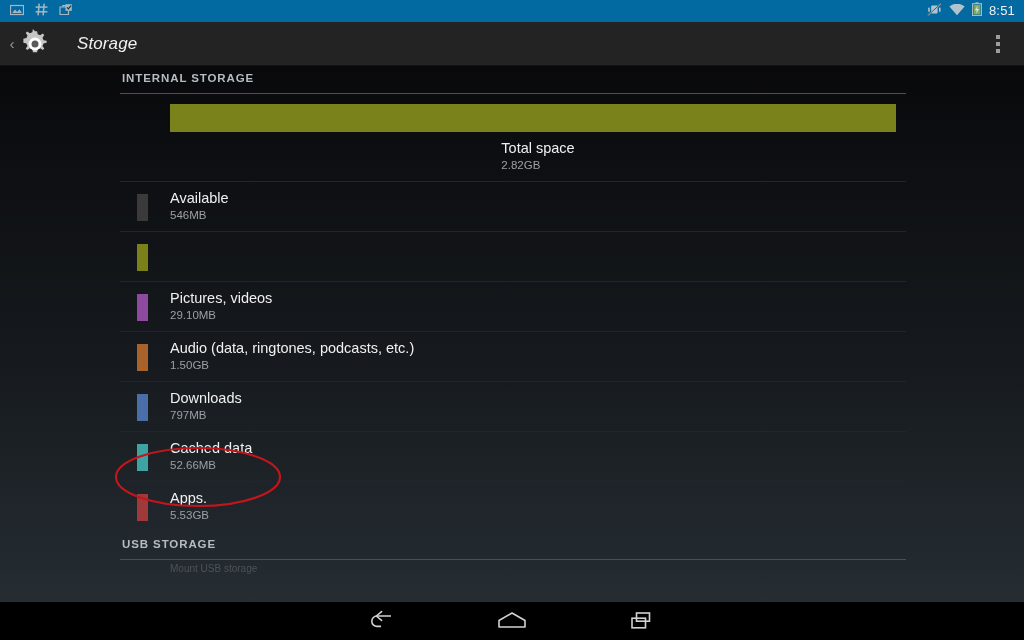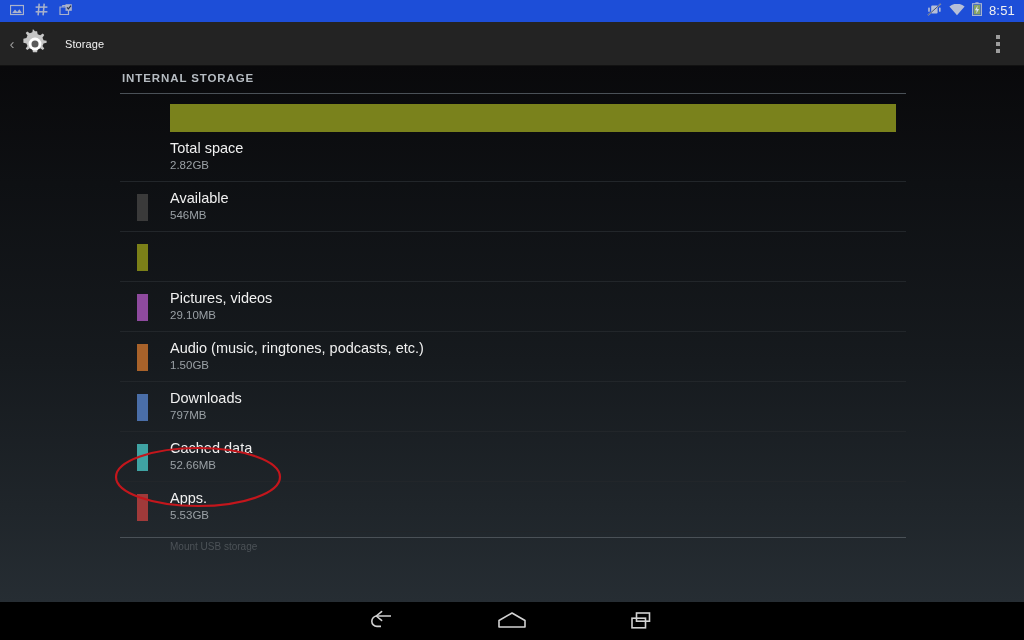--- a/index.html
+++ b/index.html
@@ -21,21 +21,21 @@
     background: #000;
     overflow: hidden;
   }
 
   
   .status-bar {
     position: absolute;
     left: 0; top: 0;
     width: 1024px;
     height: 22px;
-    background: #1d4ed8;
+    background: #0369a1;
     display: flex;
     align-items: center;
     box-sizing: border-box;
     padding: 0 9px 0 10px;
   }
   .status-left {
     display: flex;
     align-items: center;
     gap: 11px;
   }
@@ -80,23 +80,24 @@
   }
   .gear-wrap {
     width: 36px;
     height: 36px;
     display: flex;
     align-items: center;
     justify-content: center;
   }
   .ab-title {
     color: #f2f2f2;
-    font-size: 11px;
-    margin-left: 12px;
+    font-size: 17px;
+    margin-left: 24px;
     letter-spacing: 0.1px;
+    font-style: italic;
   }
   .overflow {
     margin-left: auto;
     width: 40px;
     height: 40px;
     display: flex;
     flex-direction: column;
     align-items: center;
     justify-content: center;
     gap: 3px;
@@ -156,21 +157,21 @@
 
   .row {
     position: relative;
     margin: 0 118px 0 120px;
     border-bottom: 1px solid #22262a;
     height: 50px;
     box-sizing: border-box;
     display: flex;
     align-items: center;
   }
-  .row.first { border-top: none; }
+  .row.first { border-top: none; justify-content: center; }
   .swatch {
     position: absolute;
     left: 17px;
     top: 12px;
     width: 11px;
     height: 27px;
   }
   .row-text {
     margin-left: 50px;
     display: flex;
@@ -352,21 +353,21 @@
         <span class="swatch" style="background:#8e4a9e"></span>
         <div class="row-text">
           <span class="row-title">Pictures, videos</span>
           <span class="row-sub">29.10MB</span>
         </div>
       </div>
 
       <div class="row">
         <span class="swatch" style="background:#a8622a"></span>
         <div class="row-text">
-          <span class="row-title">Audio (music, ringtones, podcasts, etc.)</span>
+          <span class="row-title">Audio (data, ringtones, podcasts, etc.)</span>
           <span class="row-sub">1.50GB</span>
         </div>
       </div>
 
       <div class="row">
         <span class="swatch" style="background:#4a6ea8"></span>
         <div class="row-text">
           <span class="row-title">Downloads</span>
           <span class="row-sub">797MB</span>
         </div>
@@ -381,20 +382,23 @@
       </div>
 
       <div class="row">
         <span class="swatch" style="background:#a03a3a"></span>
         <div class="row-text">
           <span class="row-title">Apps.</span>
           <span class="row-sub">5.53GB</span>
         </div>
       </div>
 
+      <div class="section-header">
+        <div class="label">USB STORAGE</div>
+      </div>
       <div class="section-rule"></div>
 
       <div class="faded-row">
         <span class="row-title">Mount USB storage</span>
       </div>
 
     </div>
   </div>
 
   <div class="annotation">

